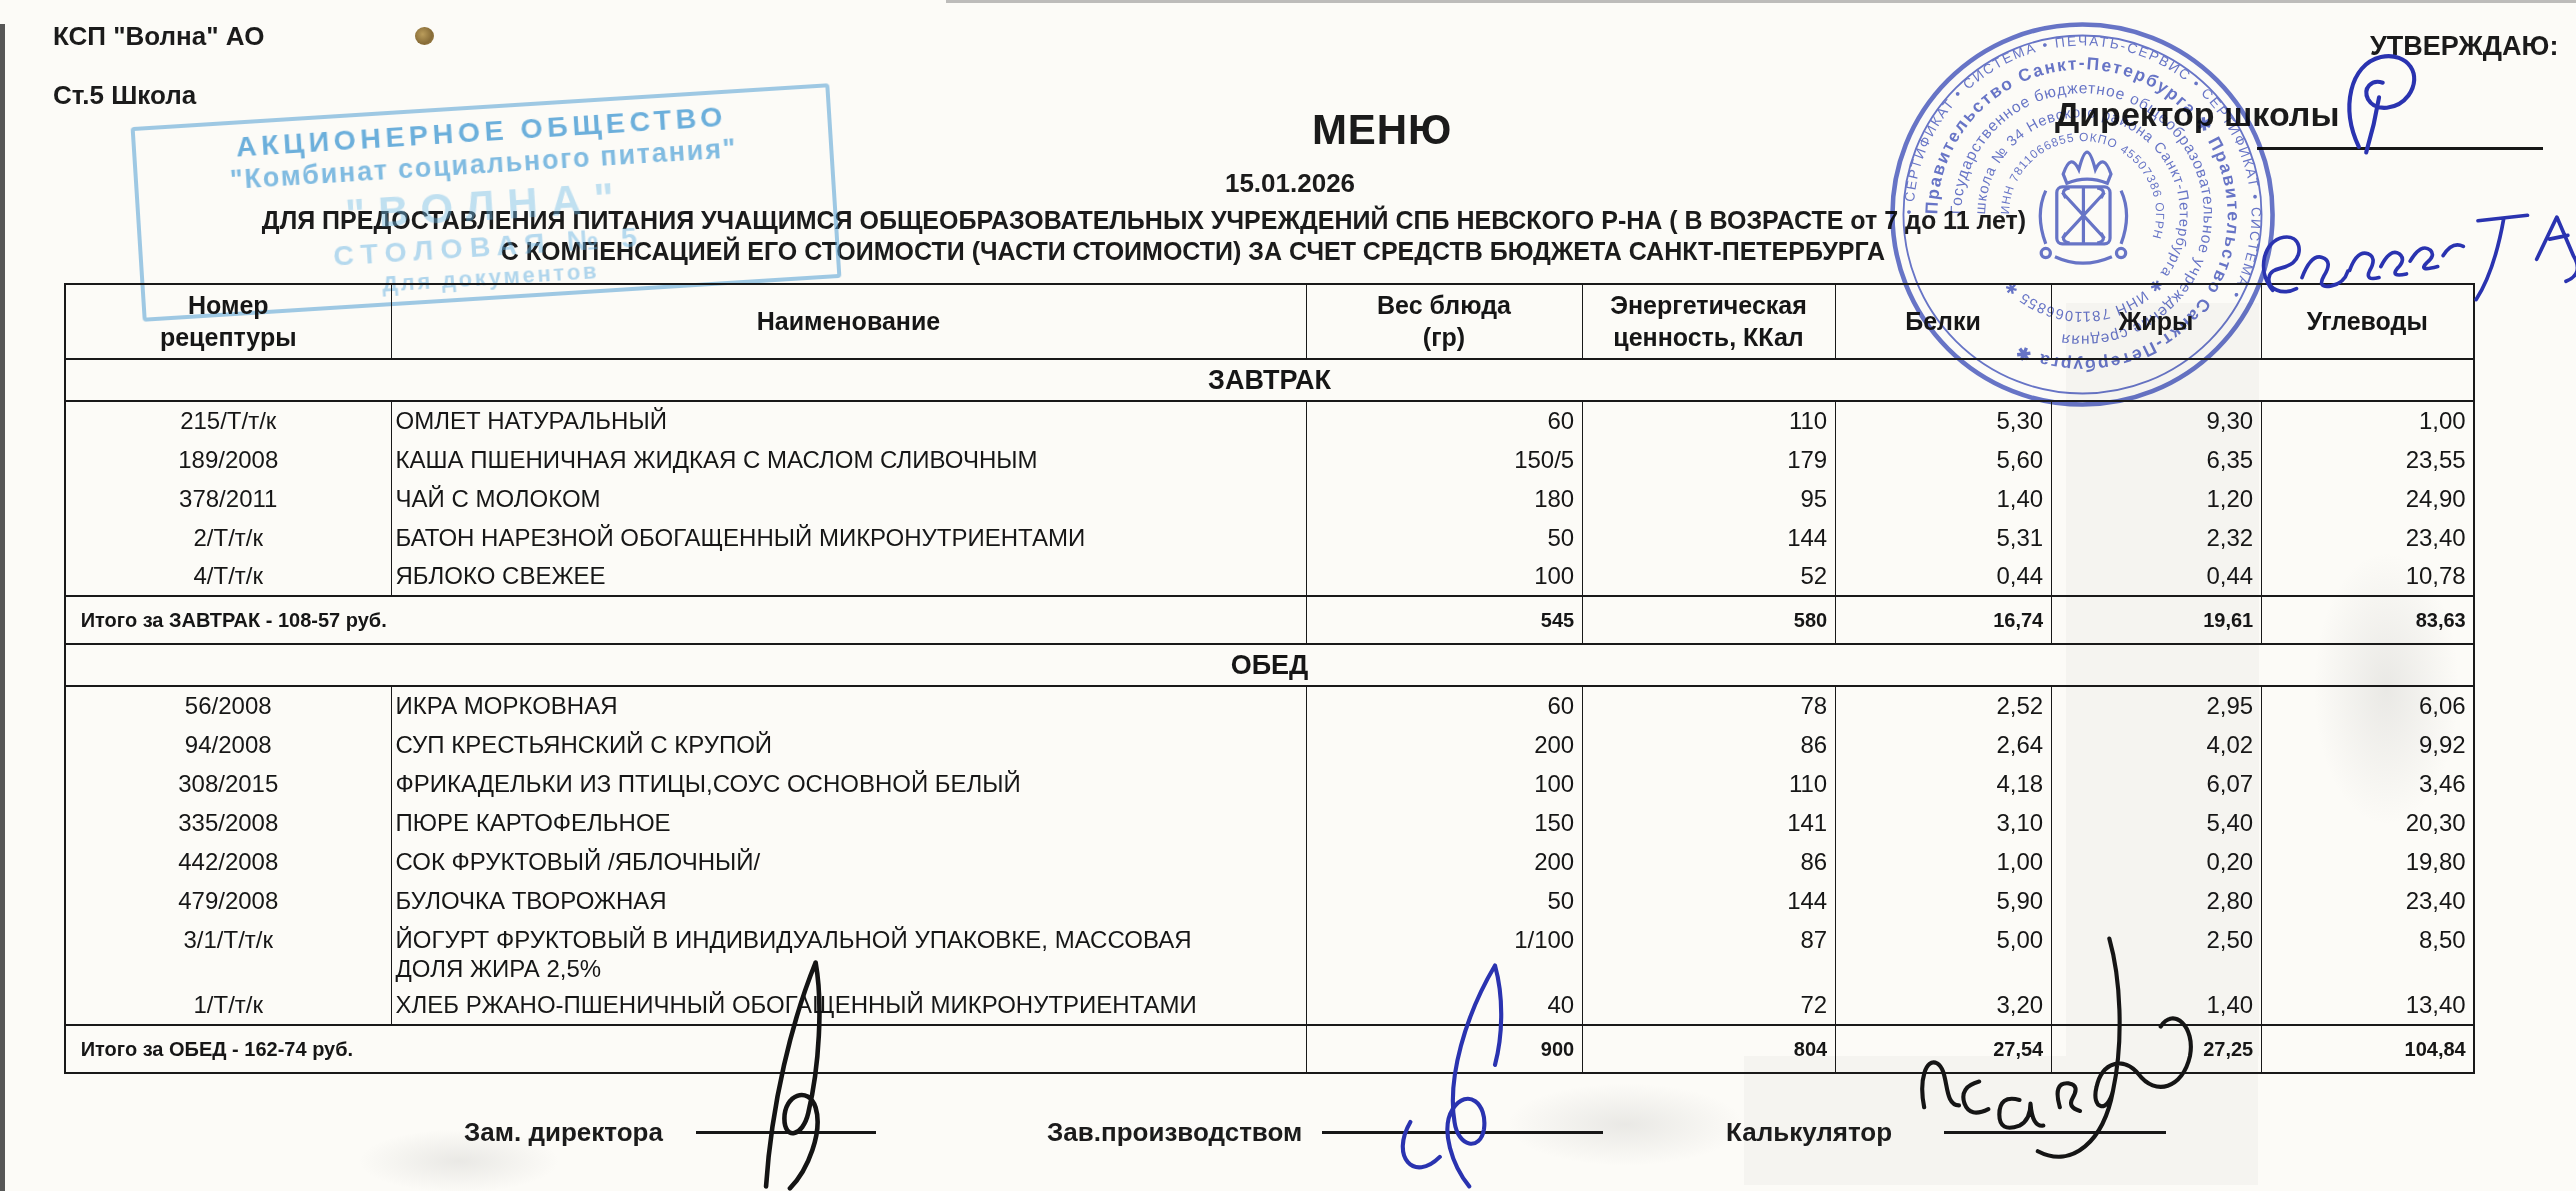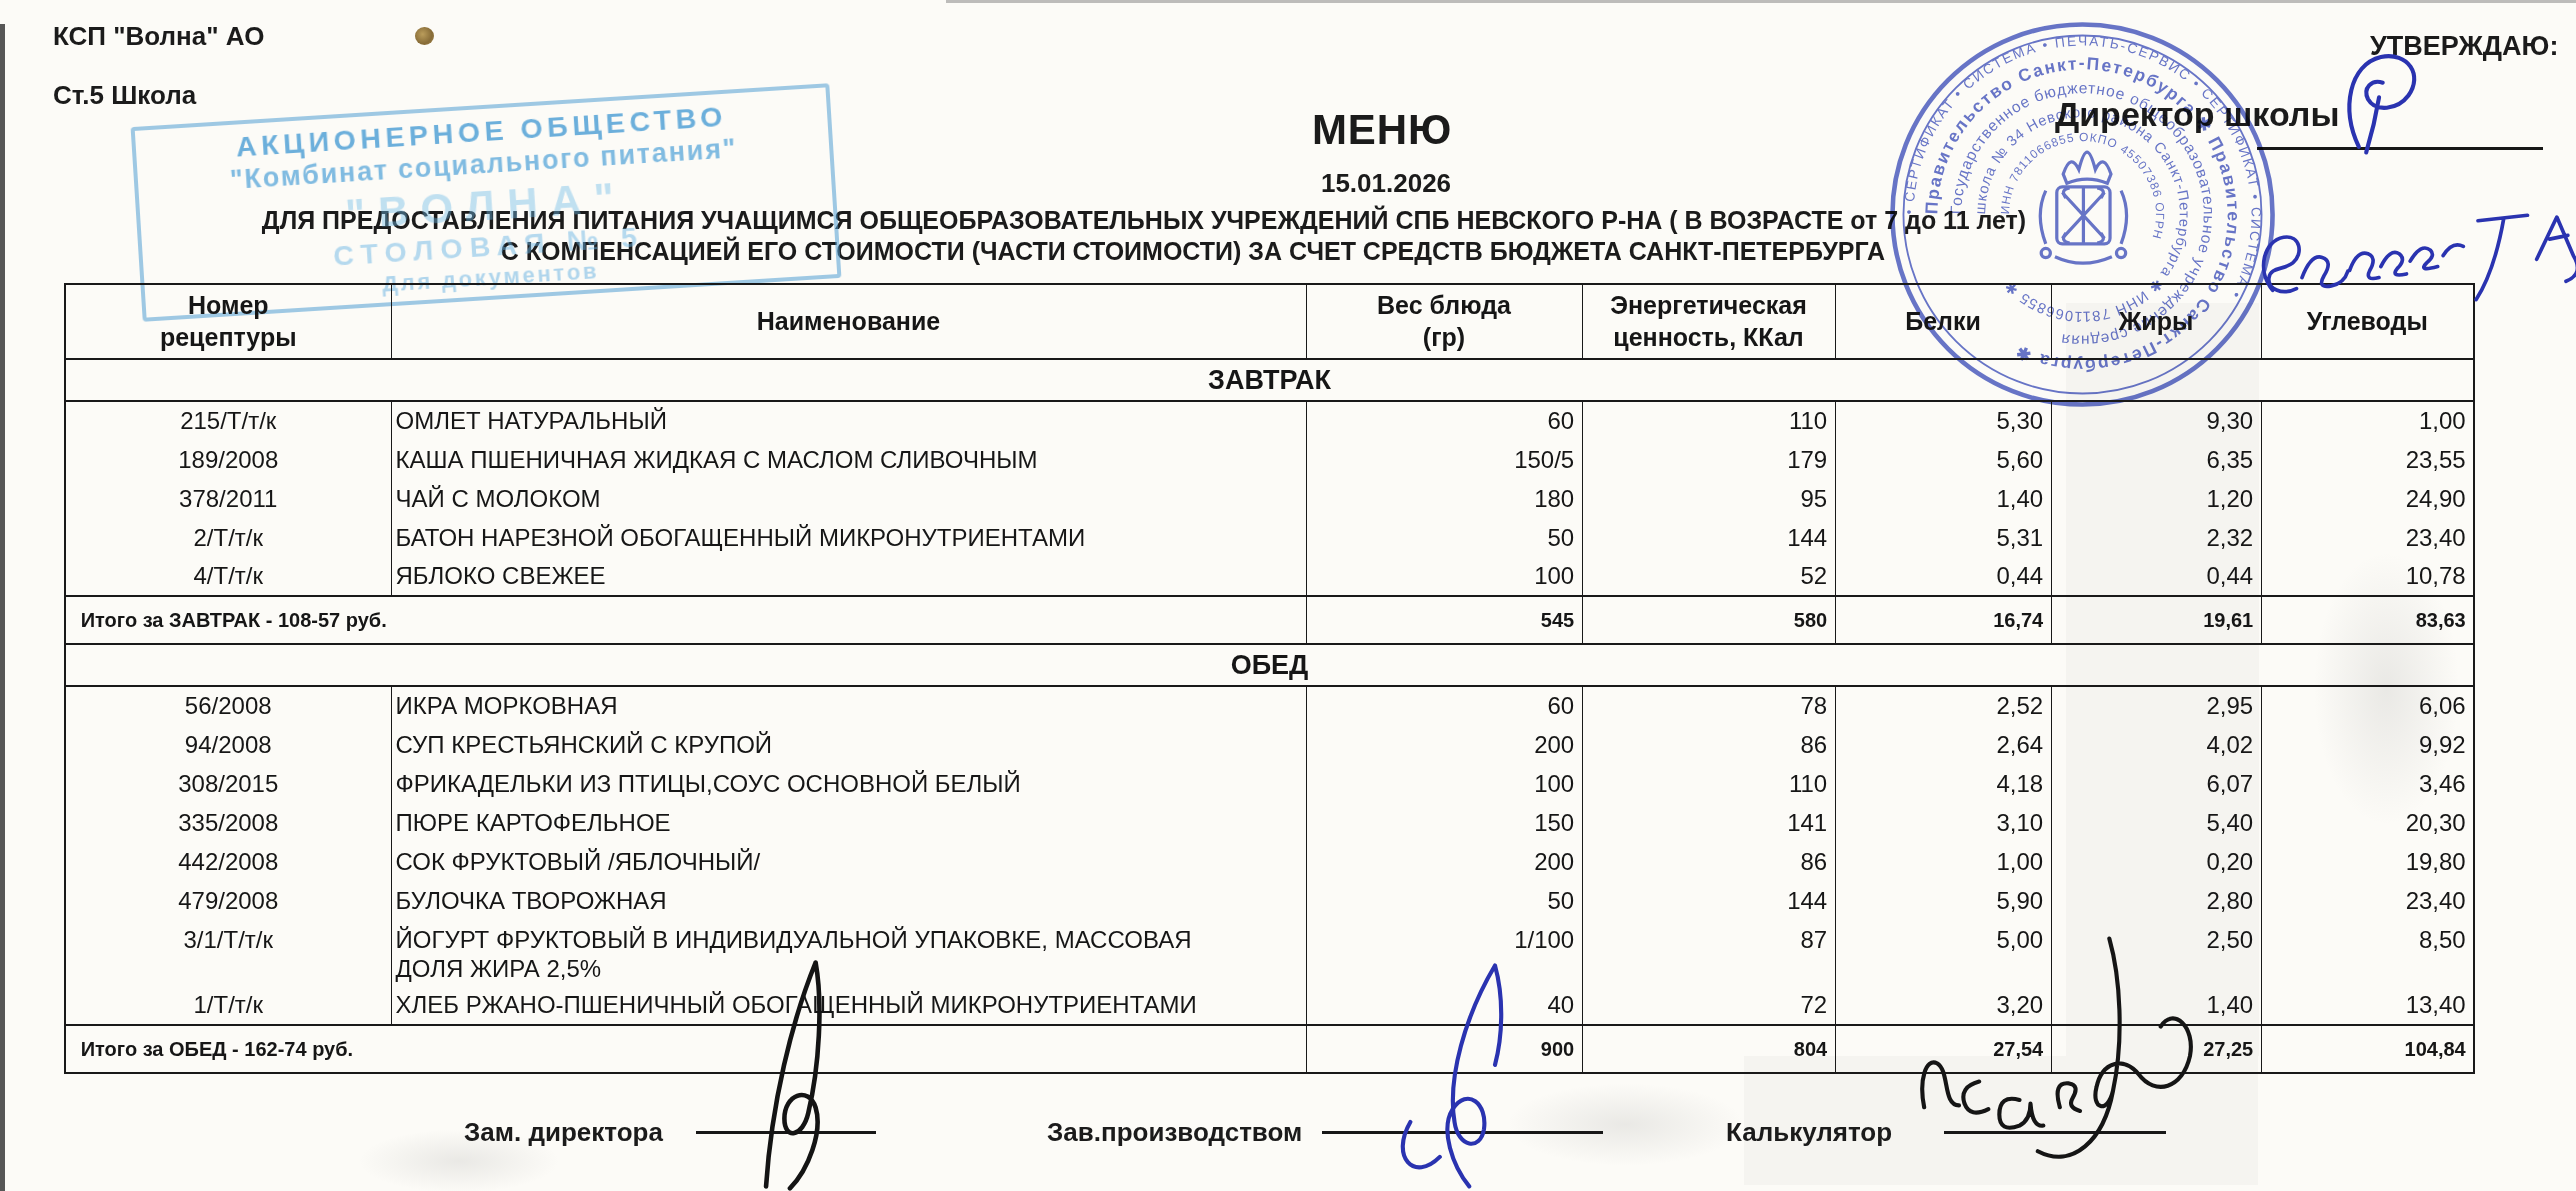--- a/index.html
+++ b/index.html
@@ -81,21 +81,21 @@
   <div class="abs smudge" style="left:1506px;top:1083px;width:239px;height:83px;"></div>
 
   <span class="abs txt org" style="left:53px;top:22px;">КСП "Волна" АО</span>
   <span class="abs txt org" style="left:53px;top:81px;">Ст.5 Школа</span>
 
   <span class="abs txt approve" style="left:2370px;top:31px;">УТВЕРЖДАЮ:</span>
   <span class="abs txt director" style="left:2055px;top:95px;">Директор школы</span>
   <div class="abs sig-line" style="left:2257px;top:147px;width:286px;"></div>
 
   <span class="abs txt ctr doc-title" style="left:1382px;top:106px;">МЕНЮ</span>
-  <span class="abs txt ctr doc-date" style="left:1386px;top:169px;">15.01.2026</span>
+  <span class="abs txt ctr doc-date" style="left:1290px;top:169px;">15.01.2026</span>
   <span class="abs txt ctr subtitle" style="left:1144px;top:206px;">ДЛЯ ПРЕДОСТАВЛЕНИЯ ПИТАНИЯ УЧАЩИМСЯ ОБЩЕОБРАЗОВАТЕЛЬНЫХ УЧРЕЖДЕНИЙ СПБ НЕВСКОГО Р-НА ( В ВОЗРАСТЕ от 7 до 11 лет)</span>
   <span class="abs txt ctr subtitle" style="left:1193px;top:237px;">С КОМПЕНСАЦИЕЙ ЕГО СТОИМОСТИ (ЧАСТИ СТОИМОСТИ) ЗА СЧЕТ СРЕДСТВ БЮДЖЕТА САНКТ-ПЕТЕРБУРГА</span>
 
   <div class="abs rect-stamp">
     <span class="txt rs1">АКЦИОНЕРНОЕ ОБЩЕСТВО</span>
     <span class="txt rs2">"Комбинат социального питания"</span>
     <span class="txt rs3">"ВОЛНА"</span>
     <span class="txt rs4">СТОЛОВАЯ № 5</span>
     <span class="txt rs5">Для документов</span>
   </div>

